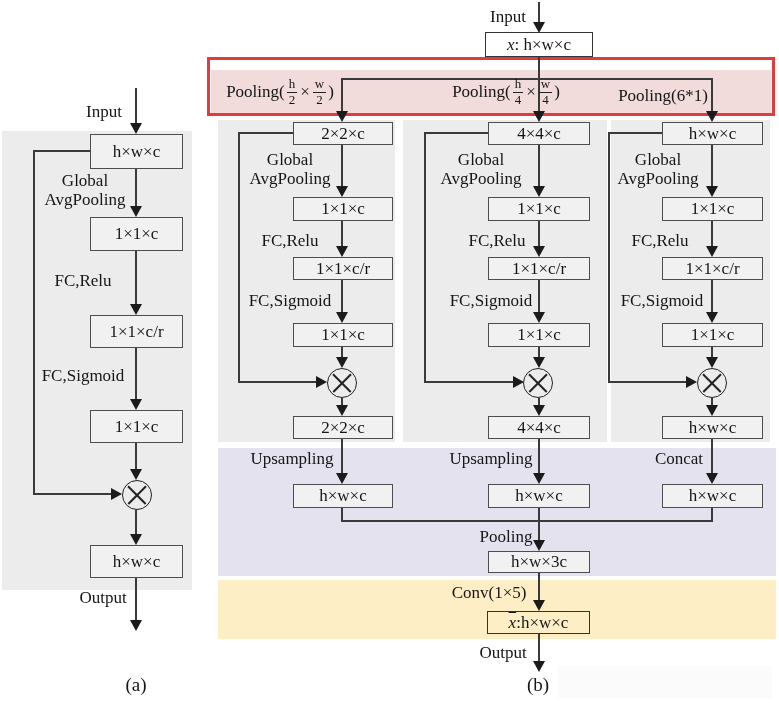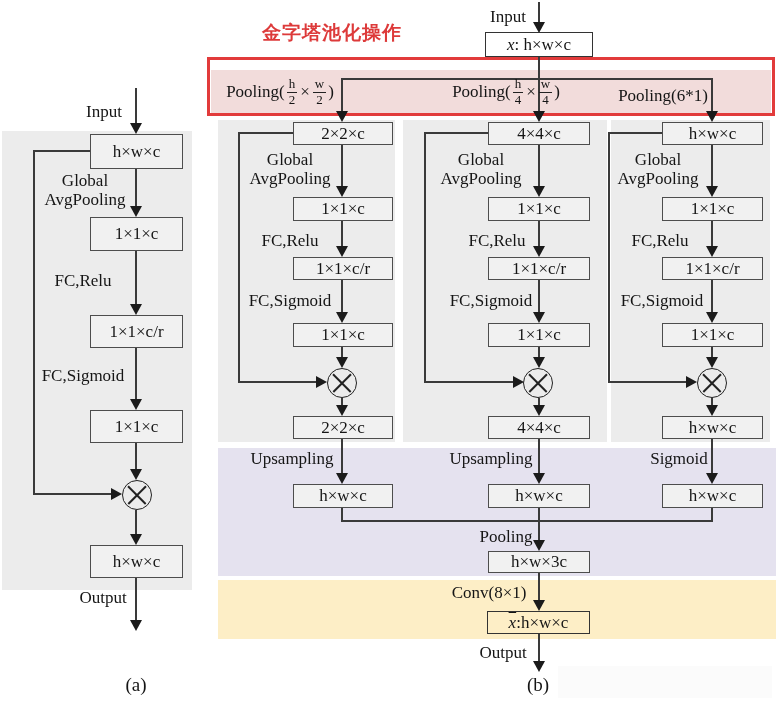--- a/index.html
+++ b/index.html
@@ -46,21 +46,20 @@
   <div class="panel gray" style="left:2px;top:131px;width:190px;height:459px;"></div>
   <div class="panel gray" style="left:218px;top:120px;width:177px;height:322px;"></div>
   <div class="panel gray" style="left:403px;top:120px;width:204px;height:322px;"></div>
   <div class="panel gray" style="left:611px;top:120px;width:159px;height:322px;"></div>
   <div class="panel lav" style="left:218px;top:448px;width:558px;height:128px;"></div>
   <div class="panel yel" style="left:218px;top:580px;width:558px;height:59px;"></div>
   <div class="panel pink" style="left:211px;top:70px;width:560px;height:43px;"></div>
   <div class="redbox" style="left:207px;top:57px;width:568px;height:59px;"></div>
   <div class="artifact" style="left:558px;top:666px;width:214px;height:32px;"></div>
 
-  <div class="title-red" style="left:262px;top:20px;">金字塔池化操作</div>
 
   <div class="lbl" style="left:78px;top:102px;width:52px;">Input</div>
   <div class="vline" style="left:135px;top:88px;height:35px;"></div>
   <div class="arrd" style="left:130px;top:123px;"></div>
   <div class="box" style="left:90px;top:134px;width:93px;height:35px;">h×w×c</div>
 
   <div class="hline" style="left:33px;top:150px;width:57px;"></div>
   <div class="vline" style="left:33px;top:150px;height:344px;"></div>
   <div class="hline" style="left:33px;top:493px;width:78px;"></div>
   <div class="arrr" style="left:111px;top:488px;"></div>
@@ -225,32 +224,32 @@
   <div class="arrd" style="left:706px;top:312px;"></div>
   <div class="box" style="left:662px;top:323px;width:101px;height:24px;">1×1×c</div>
   <div class="vline" style="left:711px;top:347px;height:10px;"></div>
   <div class="arrd" style="left:706px;top:357px;"></div>
   <div class="otimes" style="left:697px;top:368px;"></div>
   <div class="vline" style="left:711px;top:398px;height:7px;"></div>
   <div class="arrd" style="left:706px;top:405px;"></div>
   <div class="box" style="left:662px;top:416px;width:101px;height:23px;">h×w×c</div>
   <div class="vline" style="left:711px;top:439px;height:34px;"></div>
   <div class="arrd" style="left:706px;top:473px;"></div>
-  <div class="lbl" style="left:643px;top:449px;width:72px;">Sigmoid</div>
+  <div class="lbl" style="left:643px;top:449px;width:72px;">Concat</div>
   <div class="box" style="left:662px;top:484px;width:101px;height:24px;">h×w×c</div>
   <div class="vline" style="left:711px;top:508px;height:14px;"></div>
 
   <div class="hline" style="left:341px;top:520px;width:372px;"></div>
   <div class="lbl" style="left:476px;top:527px;width:60px;">Pooling</div>
   <div class="arrd" style="left:533px;top:540px;"></div>
   <div class="box" style="left:488px;top:551px;width:102px;height:22px;">h×w×3c</div>
 
   <div class="vline" style="left:538px;top:573px;height:27px;"></div>
   <div class="arrd" style="left:533px;top:600px;"></div>
-  <div class="lbl" style="left:444px;top:583px;width:90px;">Conv(8×1)</div>
+  <div class="lbl" style="left:444px;top:583px;width:90px;">Conv(1×5)</div>
   <div class="box yelfill" style="left:487px;top:611px;width:103px;height:23px;">
     <span class="ov">x</span>
       <span> :h×w×c</span>
   </div>
 
   <div class="vline" style="left:538px;top:634px;height:27px;"></div>
   <div class="arrd" style="left:533px;top:661px;"></div>
   <div class="lbl" style="left:472px;top:643px;width:62px;">Output</div>
   <div class="cap" style="left:518px;top:674px;width:40px;">(b)</div>
 

